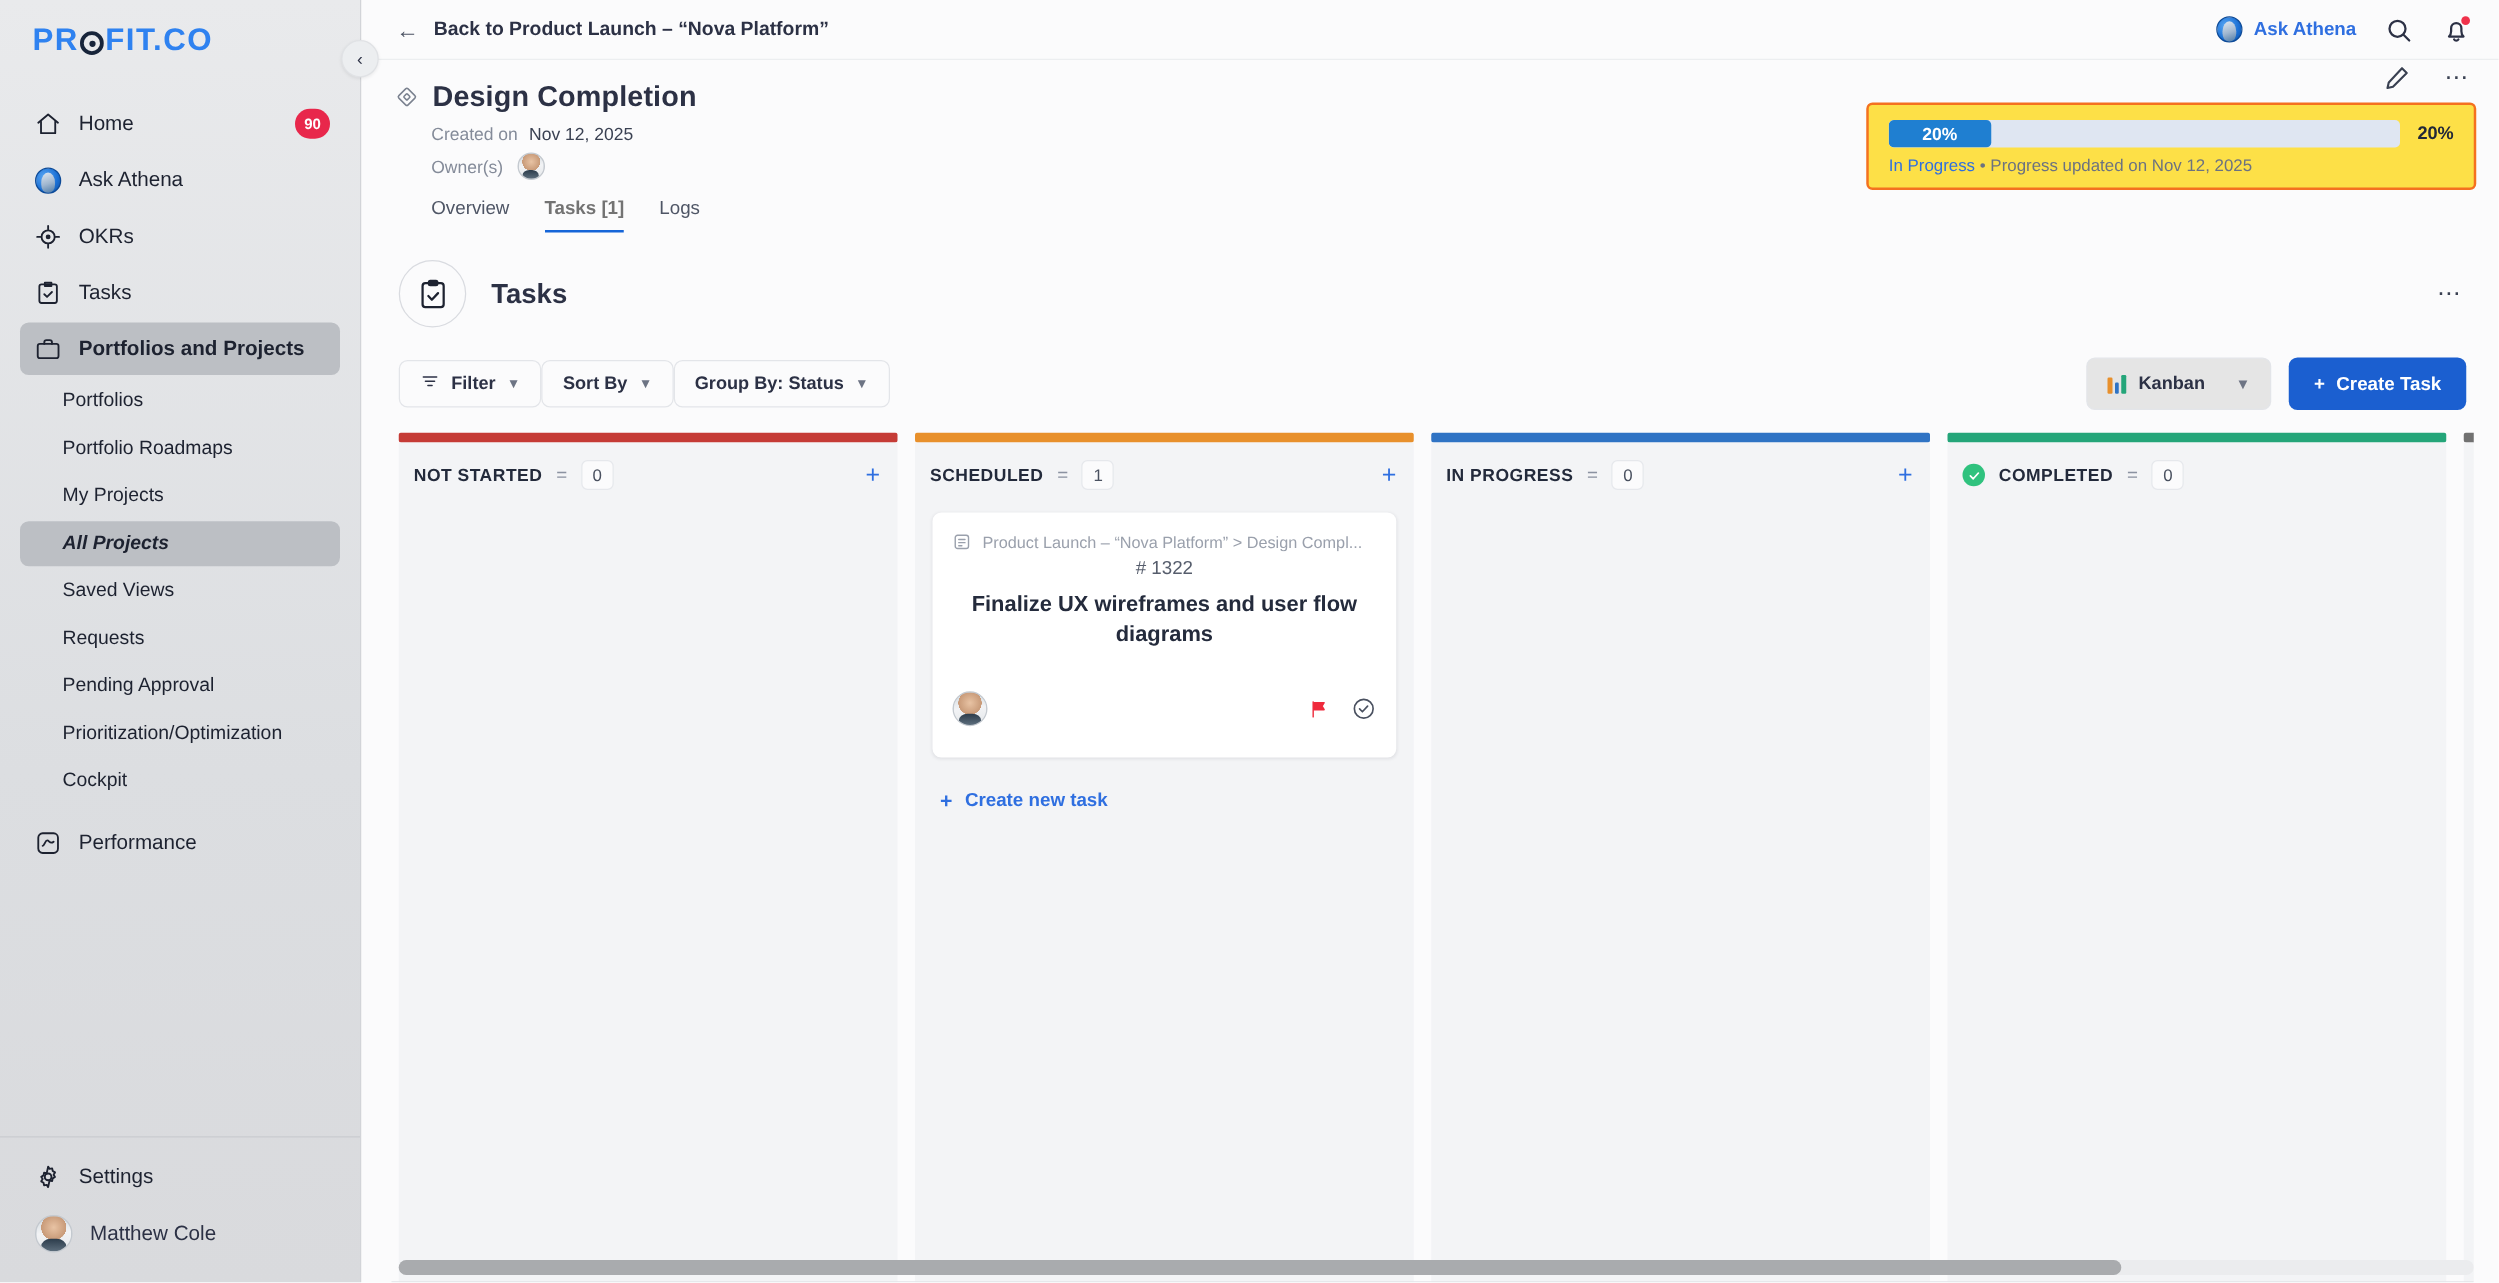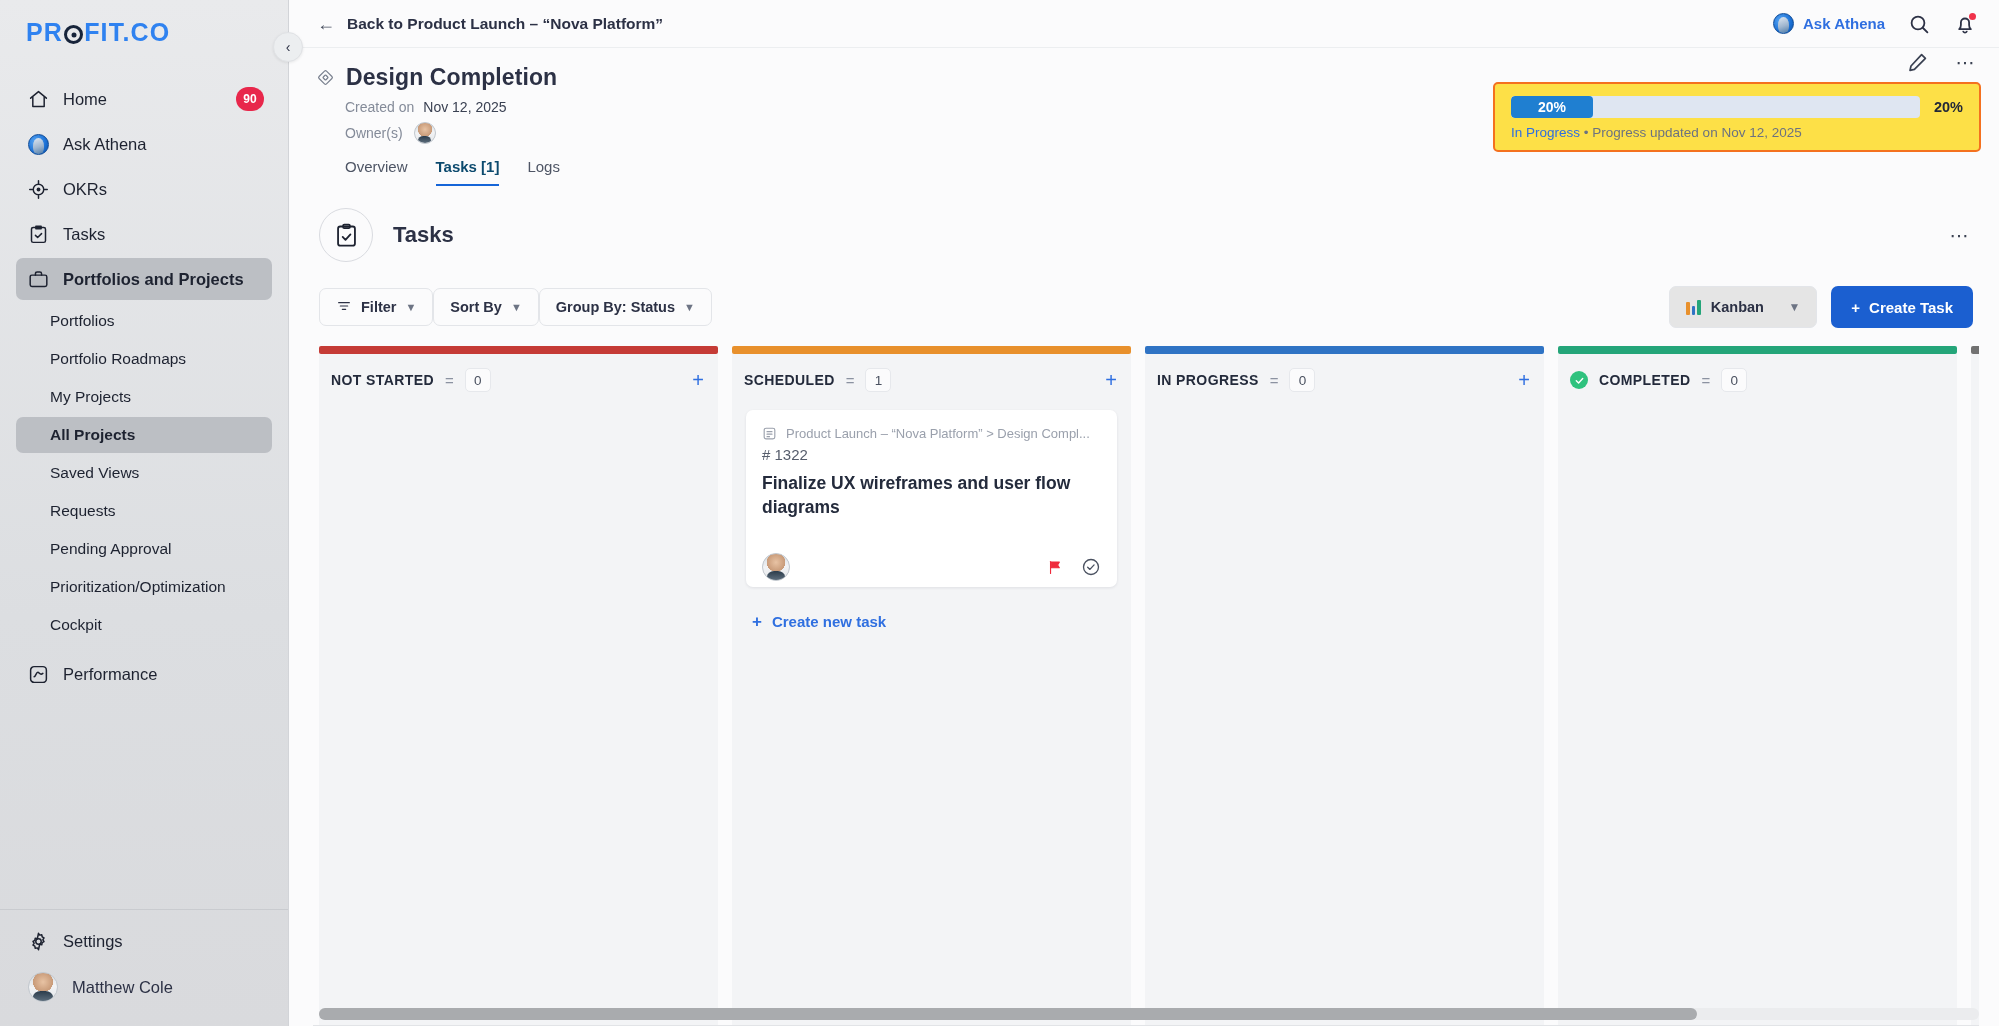--- a/index.html
+++ b/index.html
@@ -60,21 +60,21 @@
   .athena-ico::after {
     content:''; position:absolute; left:4px; top:3px; width:11px; height:16px;
     border-radius: 50% 50% 40% 40%;
     background: linear-gradient(160deg,#dfe8f2 0%, #9fb6cf 55%, #4d7ba8 100%);
   }
   .subnav-item {
     height: 36px; margin: 2px 16px; padding: 0 12px 0 34px;
     display: flex; align-items: center; border-radius: 7px;
     font-size: 15.5px; color: #1d2230; cursor: pointer;
   }
-  .subnav-item.active { background: #bcbfc4; font-weight: 600; }
+  .subnav-item.active { background: #bcbfc4; font-weight: 600; font-style: italic; }
   .sidebar-bottom { margin-top: auto; padding-bottom: 14px; }
   .sidebar-sep { height: 1px; background: #c9cbcf; margin: 0 0 10px 0; }
   .user-row {
     display:flex; align-items:center; gap:14px;
     margin: 4px 16px; padding: 6px 12px; border-radius: 7px; cursor:pointer;
     font-size: 16.5px;
   }
   .avatar {
     width: 30px; height: 30px; border-radius: 50%; flex: 0 0 30px;
     background:
@@ -118,21 +118,21 @@
   .title-row { display:flex; align-items:center; gap: 12px; }
   .diamond-ico { width:17px;height:17px; flex:0 0 17px; }
   .page-title { font-size: 23px; font-weight: 600; color: #2c3145; letter-spacing:.1px; }
   .meta-row { display:flex; align-items:center; gap: 9px; margin: 8px 0 0 28px; font-size: 14px; }
   .meta-label { color: #848b99; }
   .meta-value { color: #3a4152; }
   .owner-row { display:flex; align-items:center; gap: 11px; margin: 7px 0 0 28px; font-size: 14px; }
 
   .tabs { display:flex; gap: 28px; margin: 14px 0 0 28px; }
   .tab { font-size: 15px; color: #4e5565; padding-bottom: 9px; cursor:pointer; }
-  .tab.active { color: #0c4a6e; font-weight: 700; border-bottom: 2.5px solid #1565d8; }
+  .tab.active { color: #737373; font-weight: 700; border-bottom: 2.5px solid #1565d8; }
 
   
   .progress-panel {
     position: absolute; right: 18px; top: 34px;
     width: 488px; border: 2.5px solid #f4711f; border-radius: 5px;
     padding: 12px 16px 10px 16px; background: #fde047;
   }
   .progress-row { display:flex; align-items:center; gap: 14px; }
   .bar-outer { flex: 1; height: 22px; border-radius: 4px; background: #dfe6f2; overflow: hidden; position: relative; }
   .bar-fill {
@@ -192,22 +192,23 @@
   .count {
     min-width: 26px; height: 24px; border-radius: 5px; background:#fbfbfc; border:1px solid #e6e8ec;
     display:flex; align-items:center; justify-content:center; font-size:13.5px; color:#4a5160;
   }
   .col-plus { margin-left:auto; color:#2f6fe0; font-size:20px; line-height:1; cursor:pointer; font-weight:500;}
   .check-ico { width:18px;height:18px;border-radius:50%;background:#2fc27e;display:flex;align-items:center;justify-content:center;flex:0 0 18px;}
   .check-ico svg { width:11px;height:11px;}
 
   .task-card {
     margin: 6px 14px 0 14px; background:#fff; border-radius: 7px;
-    padding: 16px 16px 6px 16px; box-shadow: 0 1px 3px rgba(20,25,40,.09);
+    padding: 16px 16px 25px 16px; box-shadow: 0 1px 3px rgba(20,25,40,.09);
     cursor: pointer;
+    text-align: center;
   }
   .crumb { display:flex; align-items:center; gap:9px; font-size: 13px; color:#9aa0ac; }
   .crumb-ico { width:15px;height:15px;flex:0 0 15px;}
   .crumb-txt { overflow:hidden; text-overflow:ellipsis; white-space:nowrap; max-width: 330px; }
   .task-id { font-size: 15px; color:#565d6c; margin-top: 5px; }
   .task-name { font-size: 17.5px; font-weight: 600; color:#242b3c; margin-top: 9px; line-height:1.35; }
   .card-footer { display:flex; align-items:center; margin-top: 34px; }
   .card-actions { margin-left:auto; display:flex; align-items:center; gap: 17px; }
   .flag-ico { width:17px;height:17px; cursor:pointer;}
   .circle-check { width:20px;height:20px;cursor:pointer;}

